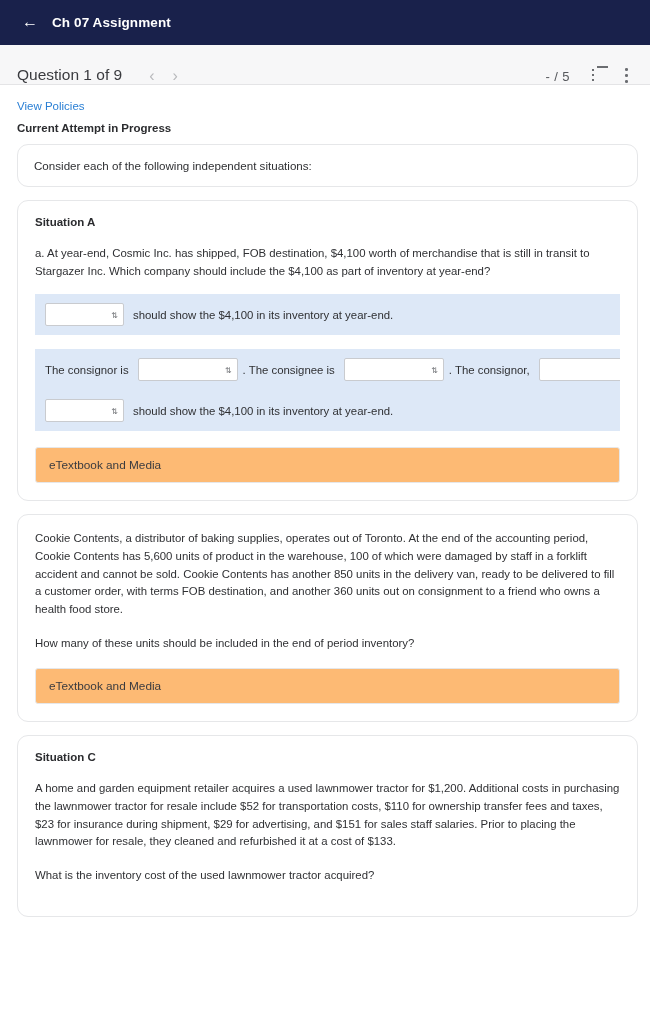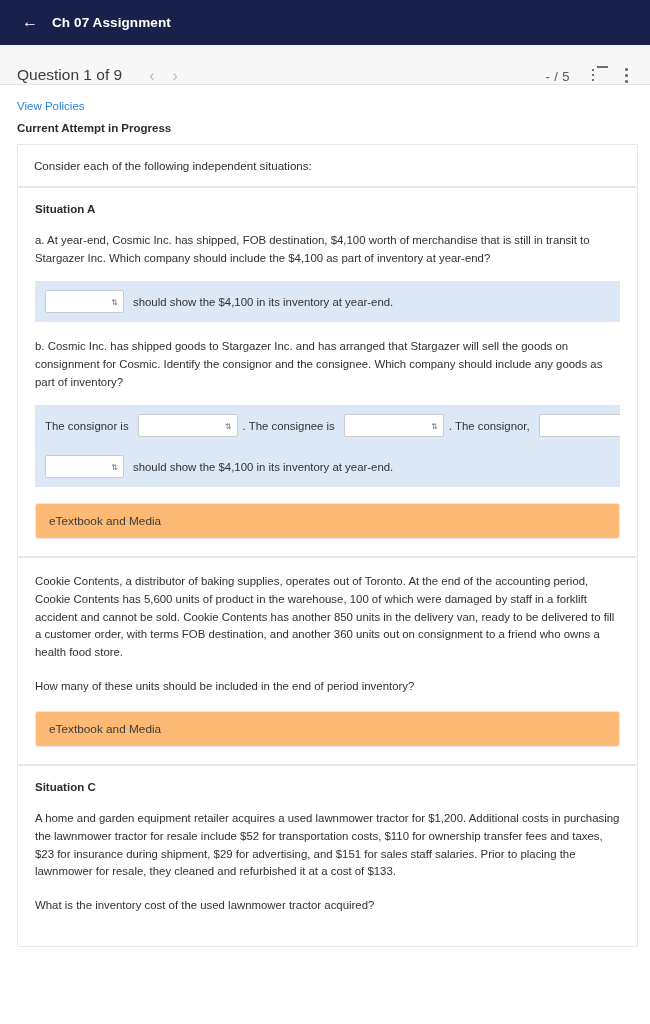--- a/index.html
+++ b/index.html
@@ -117,22 +117,23 @@
   .attempt {
     font-size: 11.5px;
     font-weight: bold;
     color: #2b2c2f;
     margin-top: 8px;
     margin-bottom: 10px;
   }
 
   .card {
     border: 1px solid #e6e7e9;
-    border-radius: 1px;
+    border-radius: 11px;
     background: #ffffff;
+    margin-bottom: 13px;
   }
   .card.intro { padding: 14px 16px; }
   .card.situation { padding: 15px 17px 17px 17px; }
 
   .intro-text { font-size: 11.6px; color: #2f3033; }
 
   .sit-title {
     font-size: 11.5px;
     font-weight: bold;
     color: #2b2c2f;
@@ -271,21 +272,20 @@
     <div class="strip-group">
       <div class="answer-strip">
         <span class="sel-wrap">
           <select class="sel"></select>
           <span class="chev">⇅</span>
         </span>
         <span class="strip-text">should show the $4,100 in its inventory at year-end.</span>
       </div>
     </div>
 
-    <div class="para q">b. Cosmic Inc. has shipped goods to Stargazer Inc. and has arranged that Stargazer will sell the goods on consignment for Cosmic. Identify the consignor and the consignee. Which company should include any goods as part of inventory?</div>
 
     <div class="strip-group">
       <div class="answer-strip wide">
         <span class="strip-label">The consignor is</span>
         <span class="sel-wrap wide">
           <select class="sel"></select>
           <span class="chev">⇅</span>
         </span>
         <span class="strip-text tighter">. The consignee is</span>
         <span class="sel-wrap wide" style="margin-left:9px">

